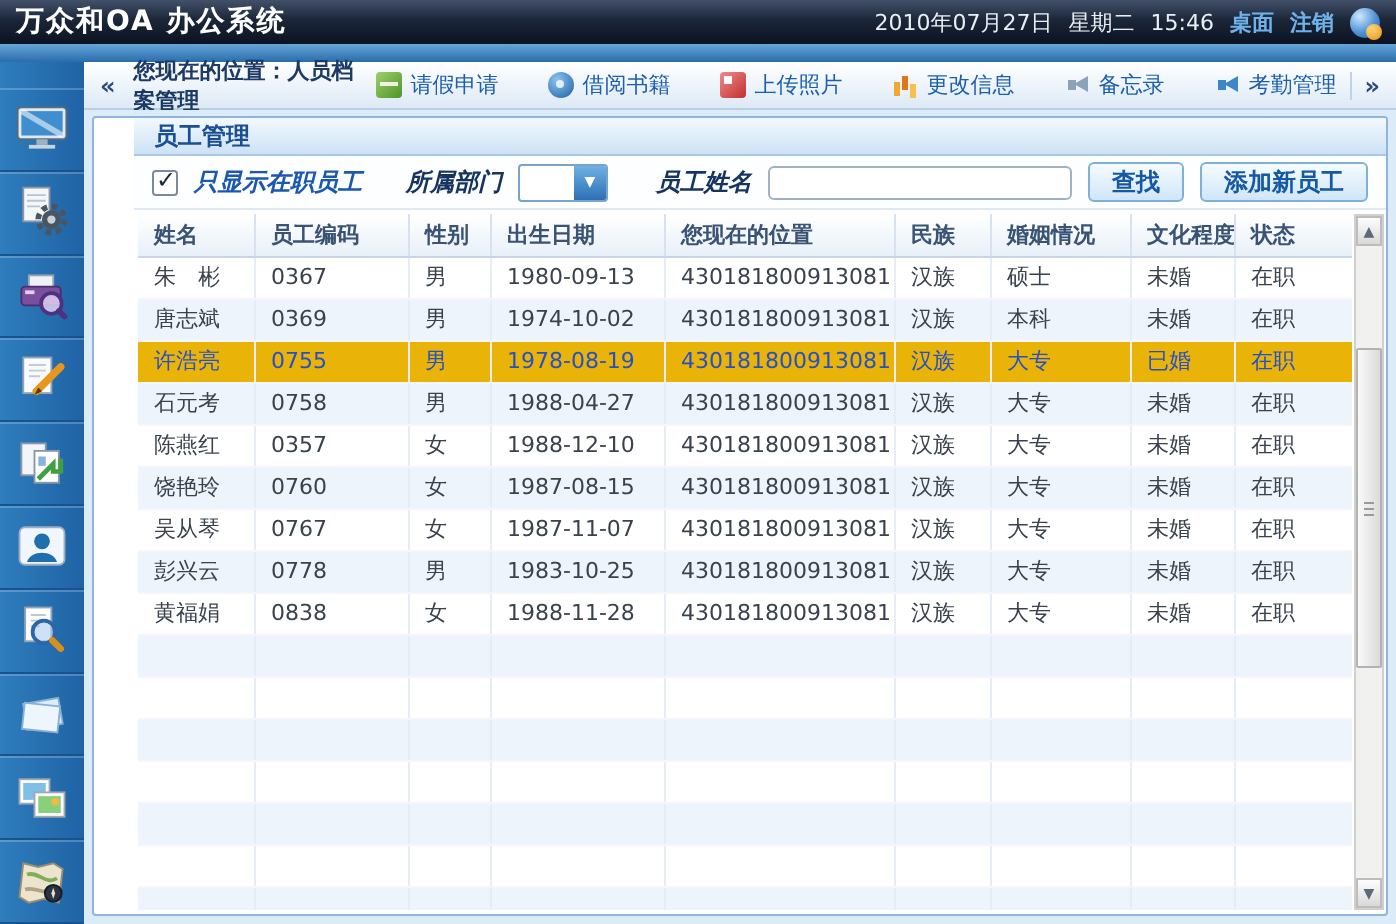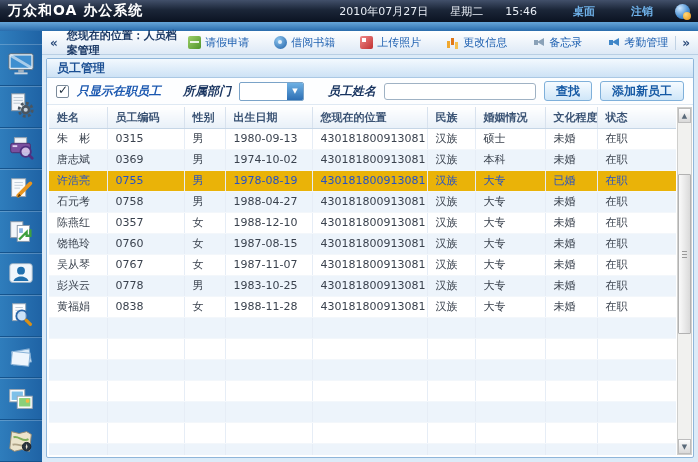--- a/index.html
+++ b/index.html
@@ -3,23 +3,23 @@
 <meta charset="utf-8">
 <style>
   * { margin:0; padding:0; box-sizing:border-box; }
   body { font-family:"DejaVu Sans","Liberation Sans",sans-serif; background:#9ab6cc; }
   .screen { width:698px; height:462px; position:relative; overflow:hidden; background:#dcebf8; }
 
   
   .topbar { height:22px; background:linear-gradient(#42506a 0%,#1b2638 45%,#0b1322 100%);
             display:flex; align-items:center; padding:0 8px; }
   .logo { color:#fff; font-weight:bold; font-size:14px; letter-spacing:1px; }
-  .topbar-right { margin-left:auto; display:flex; gap:22px; align-items:center;
+  .topbar-right { margin-left:auto; display:flex; gap:8px; align-items:center;
                   color:#e9eef6; font-size:11px; }
-  .topbar-right a { color:#6fb2ea; font-weight:bold; text-decoration:none; cursor:pointer;margin-left:14px; }
+  .topbar-right a { color:#6fb2ea; font-weight:bold; text-decoration:none; cursor:pointer; }
   .globe { width:15px; height:15px; border-radius:50%; position:relative;
            background:radial-gradient(circle at 32% 28%, #cfe8ff, #4d92d4 55%, #1c5fa6); }
   .globe::after { content:''; position:absolute; right:-1px; bottom:-1px; width:8px; height:8px;
            border-radius:50%; background:radial-gradient(circle at 35% 30%, #ffd77a, #e8920f); }
 
   .bluestrip { height:9px; background:linear-gradient(#66a6d8,#2a6cac); }
 
   .shell { display:flex; height:431px; }
 
   
@@ -61,21 +61,21 @@
               border-top:4px solid transparent; border-bottom:4px solid transparent;
               border-right:7px solid #8ba2b8; }
   .memo-icon::after, .attendance-icon::after { content:''; position:absolute; left:2px; top:4px;
               width:4px; height:5px; background:#8ba2b8; }
   .attendance-icon::before { border-right-color:#3f86c8; }
   .attendance-icon::after { background:#3f86c8; }
 
   
   .content { flex:1; background:#dcebf8; padding:3px 4px 4px; min-height:0; }
   .panel { height:100%; background:#fff; border:1px solid #8fb6da; border-radius:2px;
-           display:flex; flex-direction:column; overflow:hidden; }
+           display:flex; flex-direction:column; overflow:hidden;padding-left:20px; }
   .panel-title { height:19px; line-height:19px; flex:0 0 19px;
            background:linear-gradient(#f3f9fe,#cde2f5); border-bottom:1px solid #aac8e4;
            color:#1b4f93; font-weight:bold; font-size:12px; padding:0 10px; }
   .filter-row { flex:0 0 27px; display:flex; align-items:center; gap:8px; padding:0 9px;
            background:#fdfeff; border-bottom:1px solid #dfe9f3; font-size:12px; color:#17335f; }
   .filter-row label { font-weight:bold; white-space:nowrap;font-style:italic; }
   .checkbox { width:13px; height:13px; background:#fff; border:1px solid #7a8a9a;
            border-radius:2px; position:relative; cursor:pointer; flex:0 0 13px; }
   .checkbox .tick { position:absolute; left:1px; top:-3px; font-size:12px; font-weight:bold;
            color:#1a2a3a; }
@@ -308,21 +308,21 @@
                     <th>您现在的位置</th>
                     <th>民族</th>
                     <th>婚姻情况</th>
                     <th>文化程度</th>
                     <th>状态</th>
                   </tr>
               </thead>
               <tbody>
                   <tr class="odd">
                     <td>朱　彬</td>
-                    <td>0315</td>
+                    <td>0367</td>
                     <td>男</td>
                     <td>1980-09-13</td>
                     <td>430181800913081</td>
                     <td>汉族</td>
                     <td>硕士</td>
                     <td>未婚</td>
                     <td>在职</td>
                   </tr>
                   <tr class="even">
                     <td>唐志斌</td>

